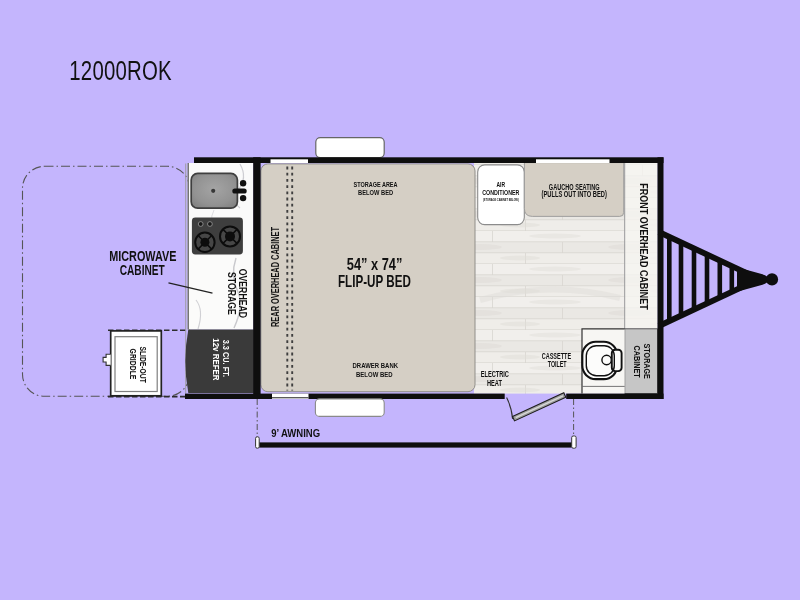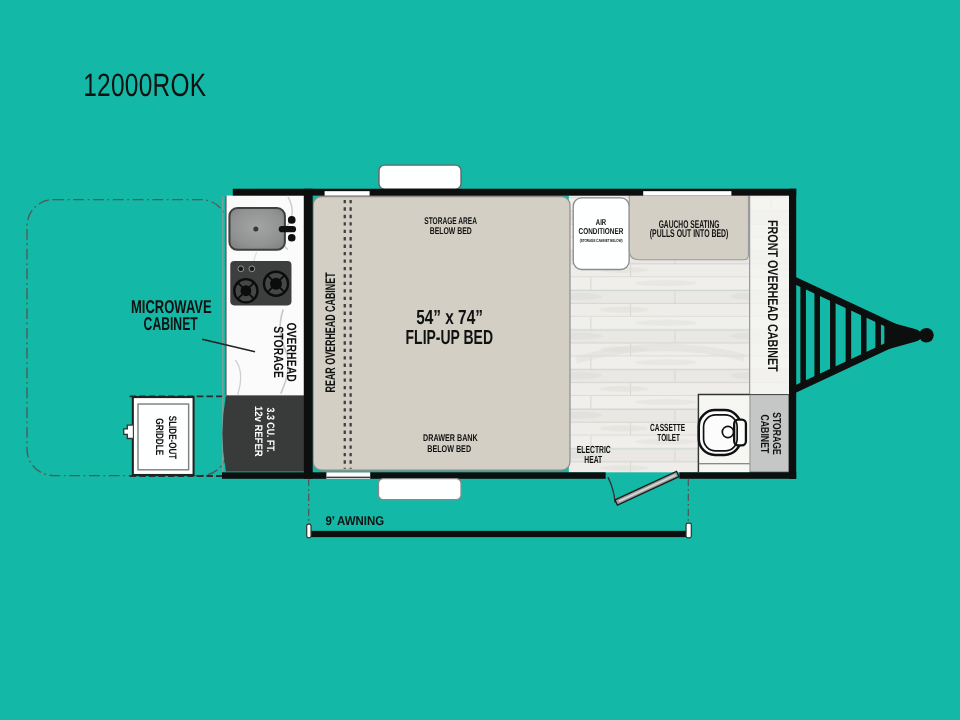--- a/index.html
+++ b/index.html
@@ -1,16 +1,16 @@
 <!DOCTYPE html>
 <html><head>
 <meta charset="utf-8">
 <style>
   html,body{margin:0;padding:0;background:#ffffff;}
-  #page{position:relative;width:800px;height:600px;background:#14b8a6;overflow:hidden;}
+  #page{position:relative;width:800px;height:600px;background:#c4b5fd;overflow:hidden;}
   #page svg{opacity:0.999;transform:translateZ(0);will-change:transform;}
   svg text{font-family:"Liberation Sans",sans-serif;}
 </style>
 </head>
 <body>
 <div id="page">
 <svg width="800" height="600" viewBox="0 0 800 600" xmlns="http://www.w3.org/2000/svg">
 <defs>
   <radialGradient id="sinkg" cx="0.5" cy="0.45" r="0.75">
     <stop offset="0" stop-color="#a4a4a4"></stop>

